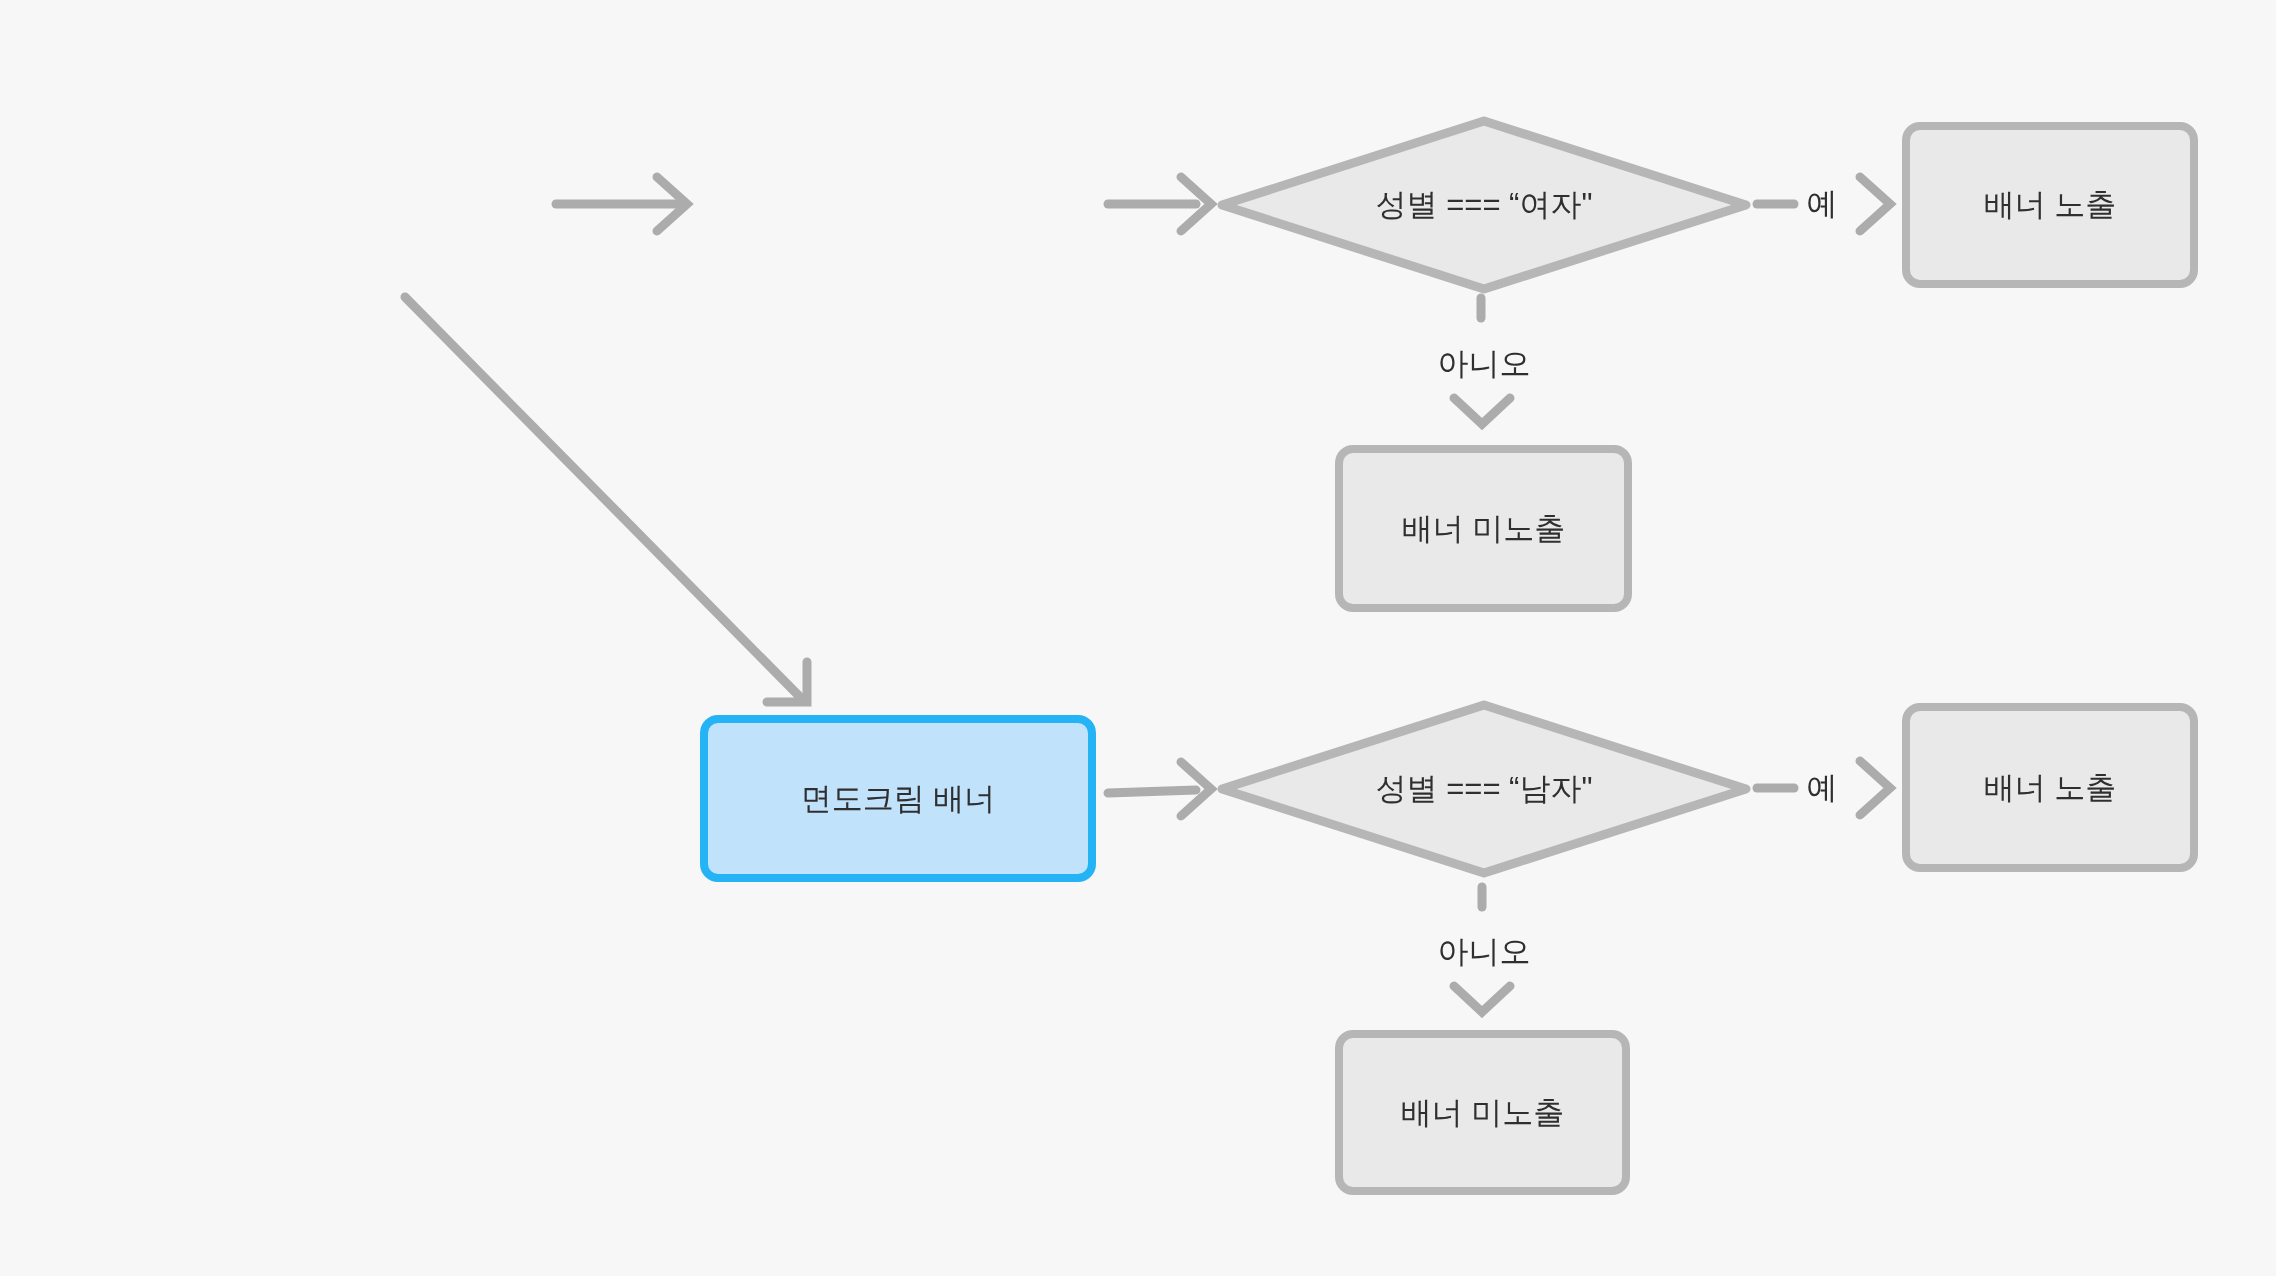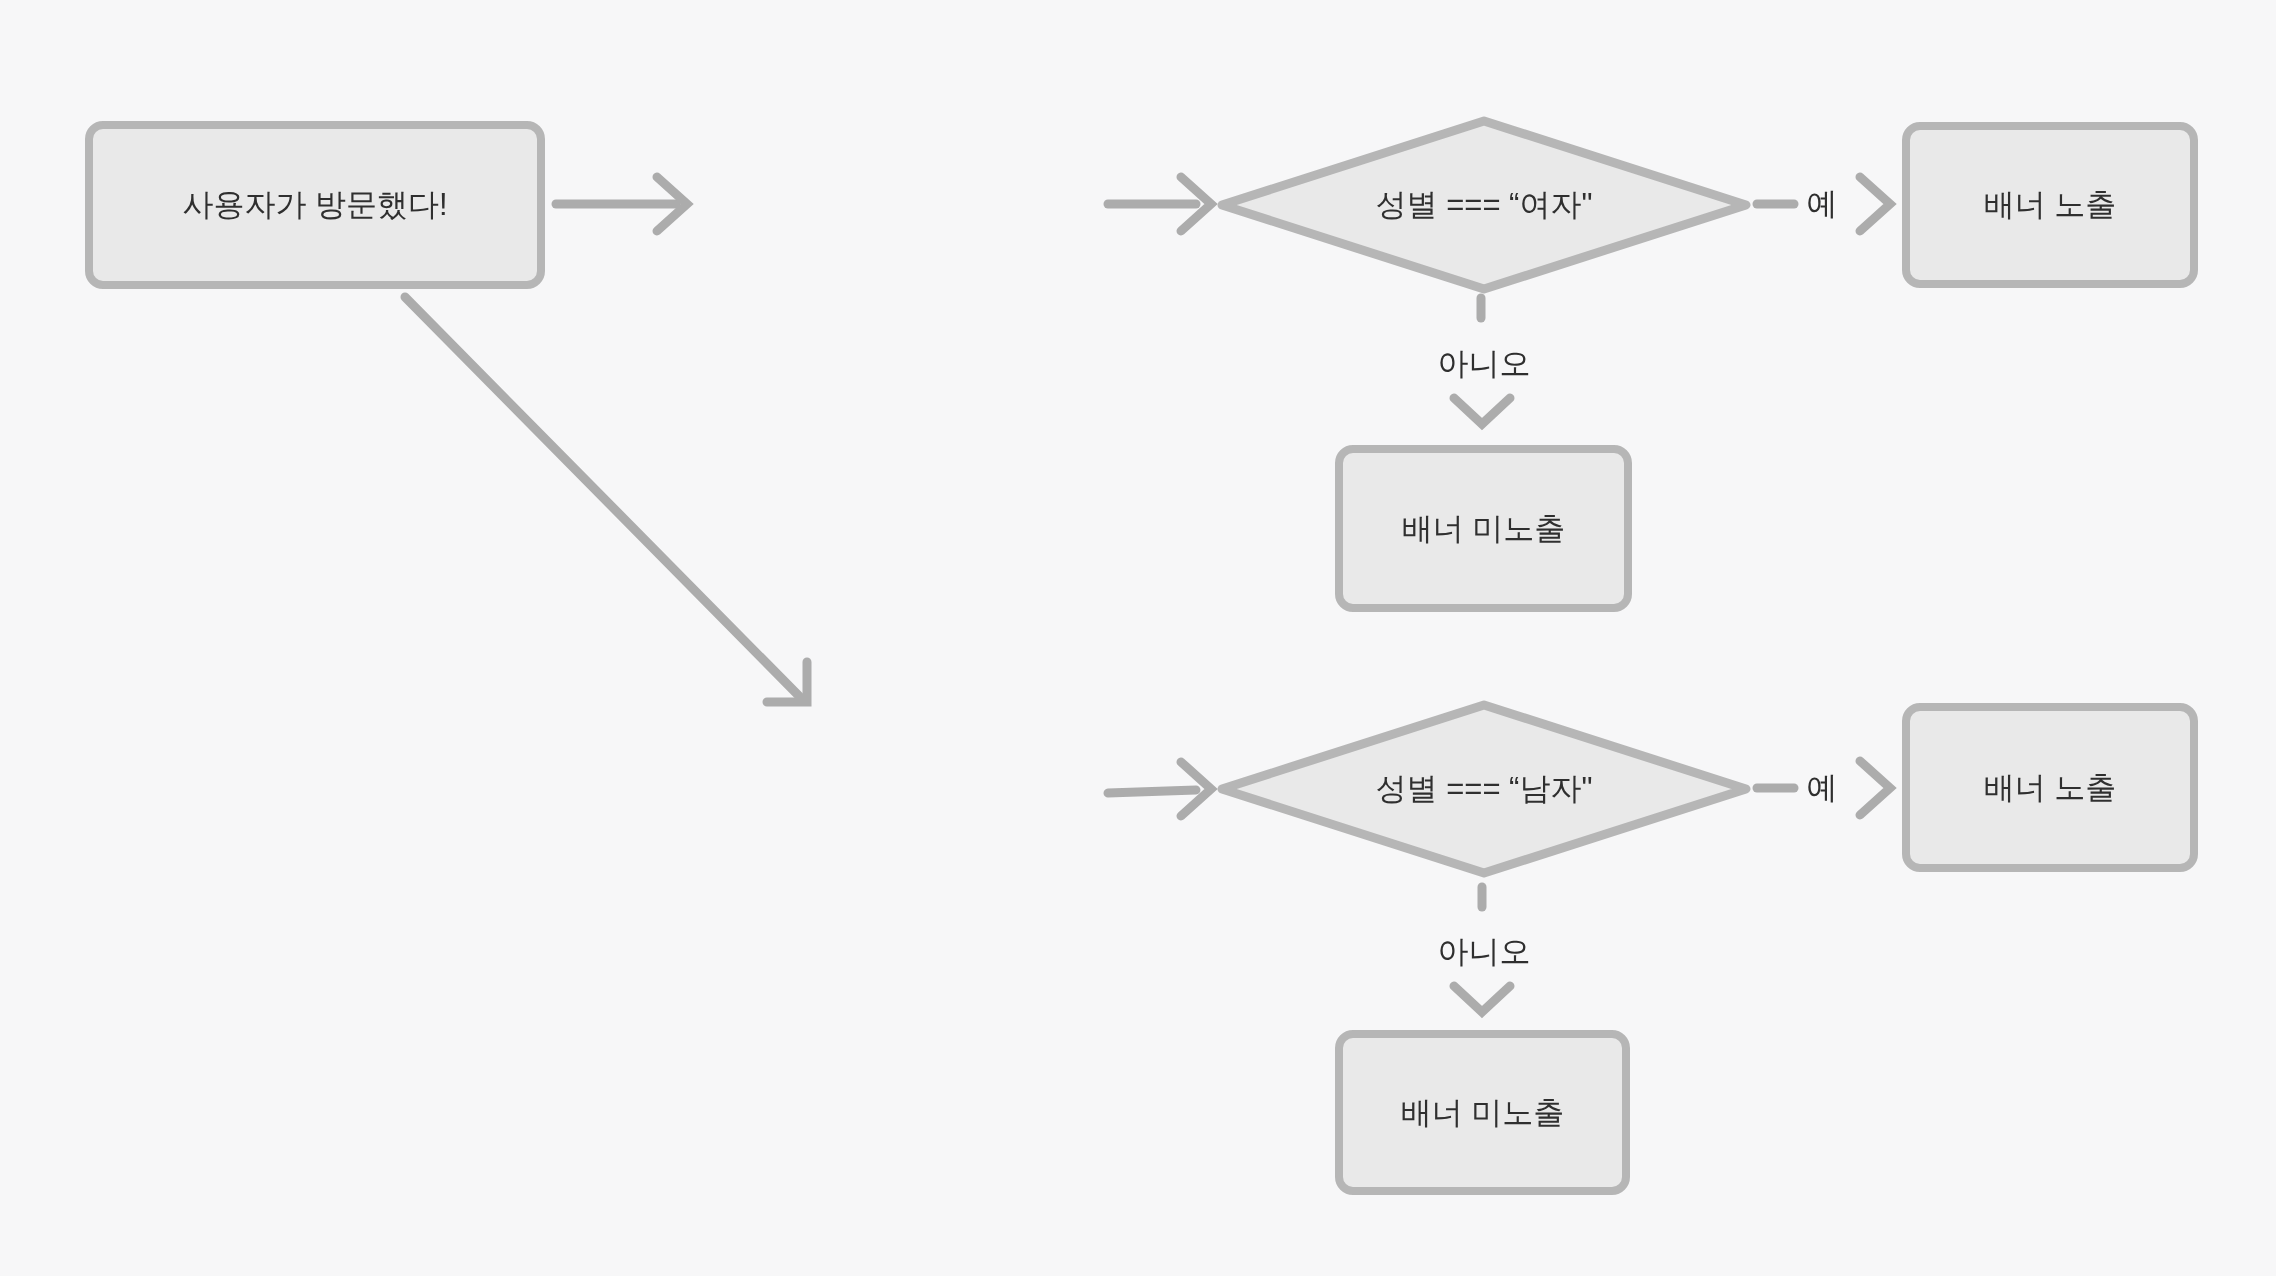--- a/index.html
+++ b/index.html
@@ -108,33 +108,33 @@
 
     <g>
       <line class="cline" x1="1482" y1="887" x2="1482" y2="907"></line>
       <polyline class="cline" points="1454,986 1482,1012 1510,986"></polyline>
     </g>
 
     <polygon class="diamond" points="1222,205 1484,121 1746,205 1484,289"></polygon>
     <polygon class="diamond" points="1222,789 1484,705 1746,789 1484,873"></polygon>
   </svg>
 
-  <div class="node" style="left:85px; top:121px; width:460px; height:168px;">
-    <span>사용자가 방문했다!</span>
-  </div>
 
 
   <div class="node" style="left:1902px; top:122px; width:296px; height:166px;">
     <span>배너 노출</span>
   </div>
 
   <div class="node" style="left:1335px; top:445px; width:297px; height:167px;">
     <span>배너 미노출</span>
   </div>
 
+  <div class="node blue" style="left:700px; top:715px; width:396px; height:167px;">
+    <span>면도크림 배너</span>
+  </div>
 
   <div class="node" style="left:1902px; top:703px; width:296px; height:169px;">
     <span>배너 노출</span>
   </div>
 
   <div class="node" style="left:1335px; top:1030px; width:295px; height:165px;">
     <span>배너 미노출</span>
   </div>
 
   <div class="dlabel" style="left:1282px; top:150px; width:404px; height:110px;">성별 === “여자"</div>

